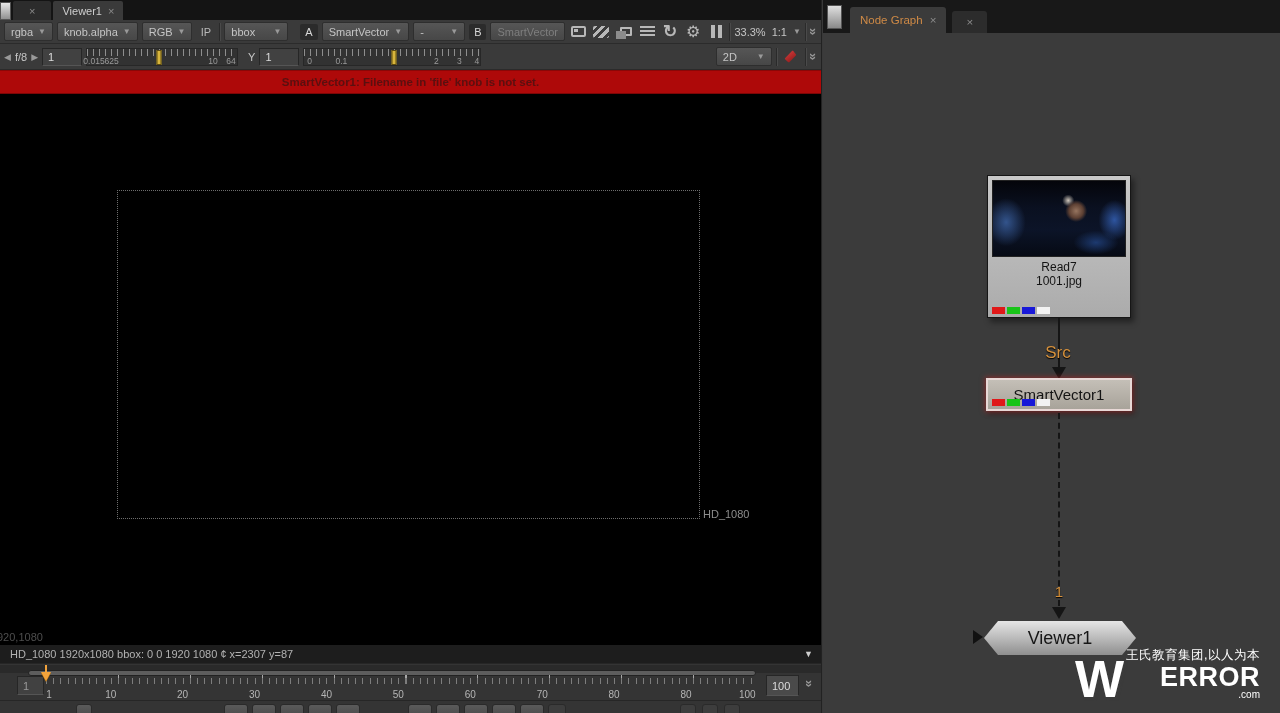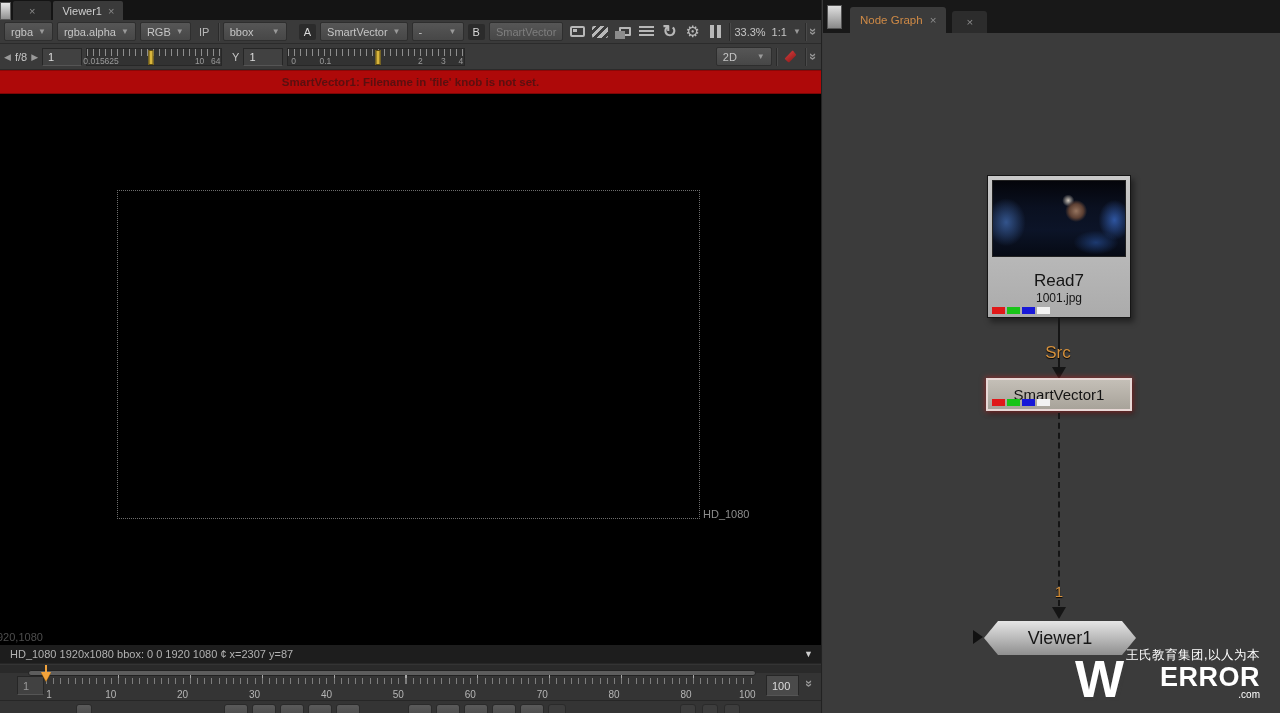--- a/index.html
+++ b/index.html
@@ -90,21 +90,21 @@
   .read-node{position:absolute;left:164px;top:142px;width:144px;height:143px;background:linear-gradient(#c9c9c9,#ababab);
       border:1px solid #161616;box-shadow:3px 4px 6px rgba(0,0,0,.45);text-align:center}
   .thumb{margin:4px auto 0;width:134px;height:77px;border:1px solid #222;
       background:
         radial-gradient(circle 14px at 63% 40%,#96745f,#5d4033 50%,rgba(30,20,15,0) 78%),
         radial-gradient(circle 8px at 57% 26%,#cfc6ba,rgba(0,0,0,0) 75%),
         radial-gradient(ellipse 26px 32px at 10% 55%,#33548c,rgba(0,0,0,0) 75%),
         radial-gradient(ellipse 22px 28px at 92% 52%,#2e55a0,rgba(0,0,0,0) 72%),
         radial-gradient(ellipse 30px 16px at 78% 82%,#1d3a70,rgba(0,0,0,0) 75%),
         linear-gradient(180deg,#04050a 0%,#0a1020 35%,#0c1428 65%,#060a14 100%)}
-  .node-title{font-size:17px;color:#141414;margin-top:14px}
+  .node-title{font-size:12px;color:#141414;margin-top:3px}
   .node-sub{font-size:12px;color:#141414}
   .chanstrip{position:absolute;left:4px;bottom:3px;display:flex;gap:2px}
   .chanstrip i{width:13px;height:7px;display:block}
   .c-r{background:#e01818}.c-g{background:#18c418}.c-b{background:#1818d8}.c-w{background:#f2f2f2}
 
   .conn-solid{position:absolute;left:235px;top:285px;width:2px;height:53px;background:#151515}
   .arrow-down{position:absolute;width:0;height:0;border-left:7px solid transparent;border-right:7px solid transparent;border-top:12px solid #151515}
   .src-label{position:absolute;left:205px;top:310px;width:60px;text-align:center;font-size:17px;color:#d6913c;text-shadow:0 1px 1px #000}
 
   .sv-node{position:absolute;left:163px;top:345px;width:146px;height:33px;background:linear-gradient(#c4bfb7,#a8a39a);
@@ -145,21 +145,21 @@
       <span class="x">×</span>
     </div>
   </div>
 
   <div class="toolbar tb1">
     <span class="dd">
         <span>rgba</span>
         <span class="arr">▼</span>
       </span>
     <span class="dd">
-        <span>rgba.alpha</span>
+        <span>knob.alpha</span>
         <span class="arr">▼</span>
       </span>
     <span class="dd">
         <span>RGB</span>
         <span class="arr">▼</span>
       </span>
     <span class="icon dim" style="font-size:11px">IP</span>
     <span class="vdiv"></span>
     <span class="dd" style="min-width:64px;justify-content:space-between">
         <span>bbox</span>
@@ -205,21 +205,21 @@
     <span class="arr" style="font-size:8px;color:#999">▼</span>
     <span class="vdiv"></span>
     <span class="chev">»</span>
   </div>
 
   <div class="toolbar tb2">
     <span class="arr" style="color:#999;font-size:9px">◀</span>
     <span style="font-size:11px">f/8</span>
     <span class="arr" style="color:#999;font-size:9px">▶</span>
     <span class="inputbox" style="width:40px">1</span>
-    <span class="slider" style="width:136px">
+    <span class="slider" style="width:152px">
       <span class="ticks"></span>
       <span class="tlabel" style="left:14px">0.015625</span>
       <span class="tlabel" style="left:48%">1</span>
       <span class="tlabel" style="left:84%">10</span>
       <span class="tlabel" style="left:96%">64</span>
       <span class="handle" style="left:48%"></span>
     </span>
     <span style="font-size:11px;margin-left:6px">Y</span>
     <span class="inputbox" style="width:40px">1</span>
     <span class="slider" style="width:178px">

